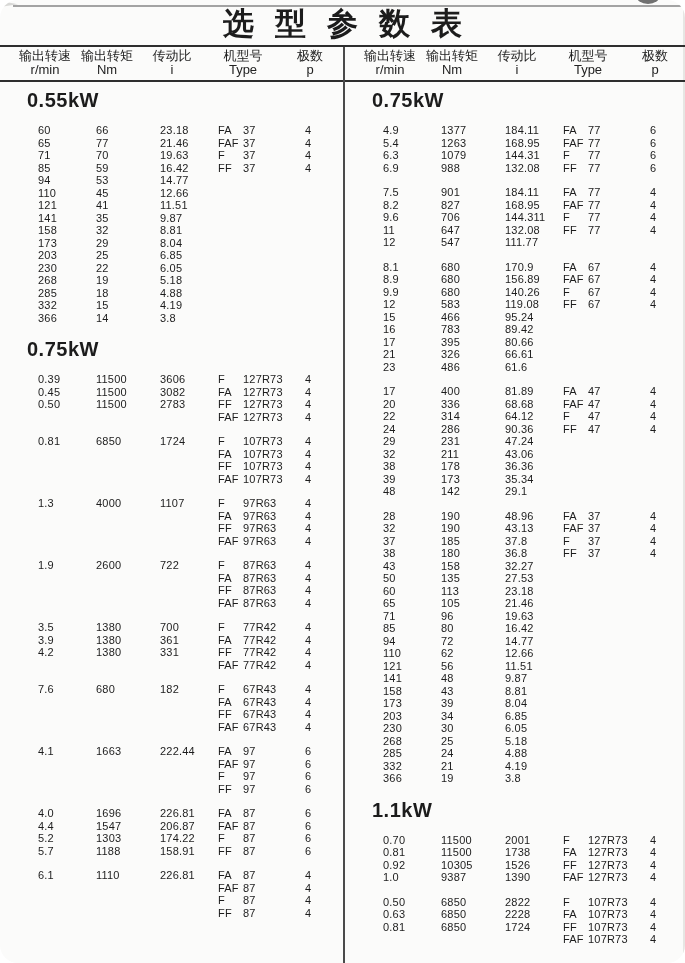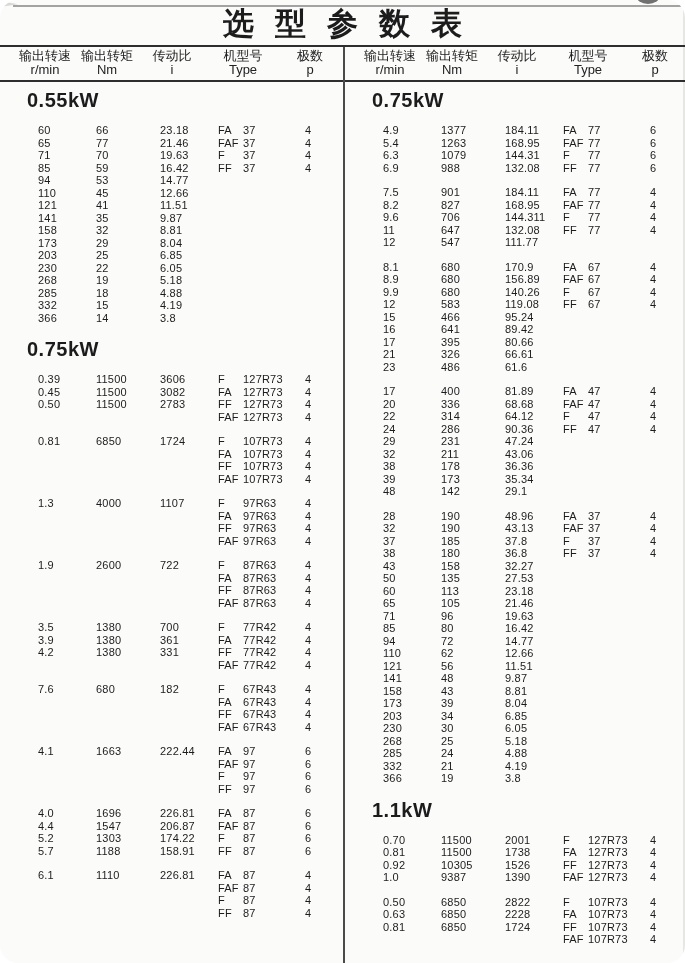--- a/index.html
+++ b/index.html
@@ -654,21 +654,21 @@
         <div class="row">
           <span class="cell">15</span>
           <span class="cell">466</span>
           <span class="cell">95.24</span>
           <span class="cell"></span>
           <span class="cell"></span>
           <span class="cell"></span>
         </div>
         <div class="row">
           <span class="cell">16</span>
-          <span class="cell">641</span>
+          <span class="cell">783</span>
           <span class="cell">89.42</span>
           <span class="cell"></span>
           <span class="cell"></span>
           <span class="cell"></span>
         </div>
         <div class="row">
           <span class="cell">17</span>
           <span class="cell">395</span>
           <span class="cell">80.66</span>
           <span class="cell"></span>

